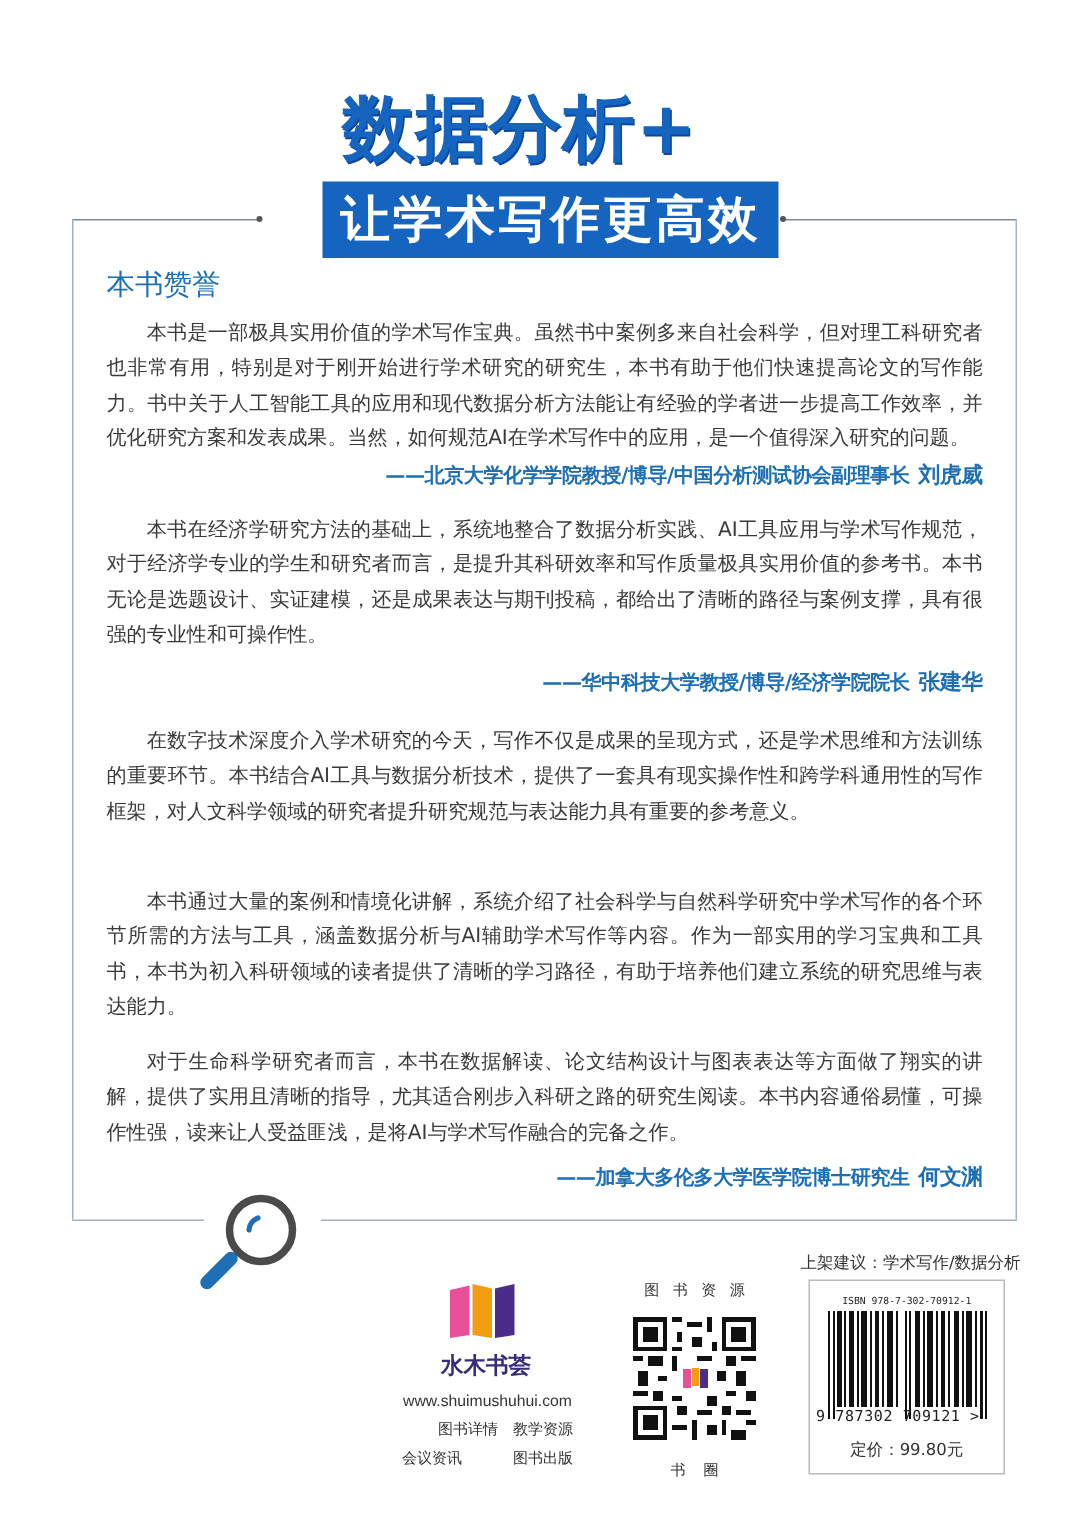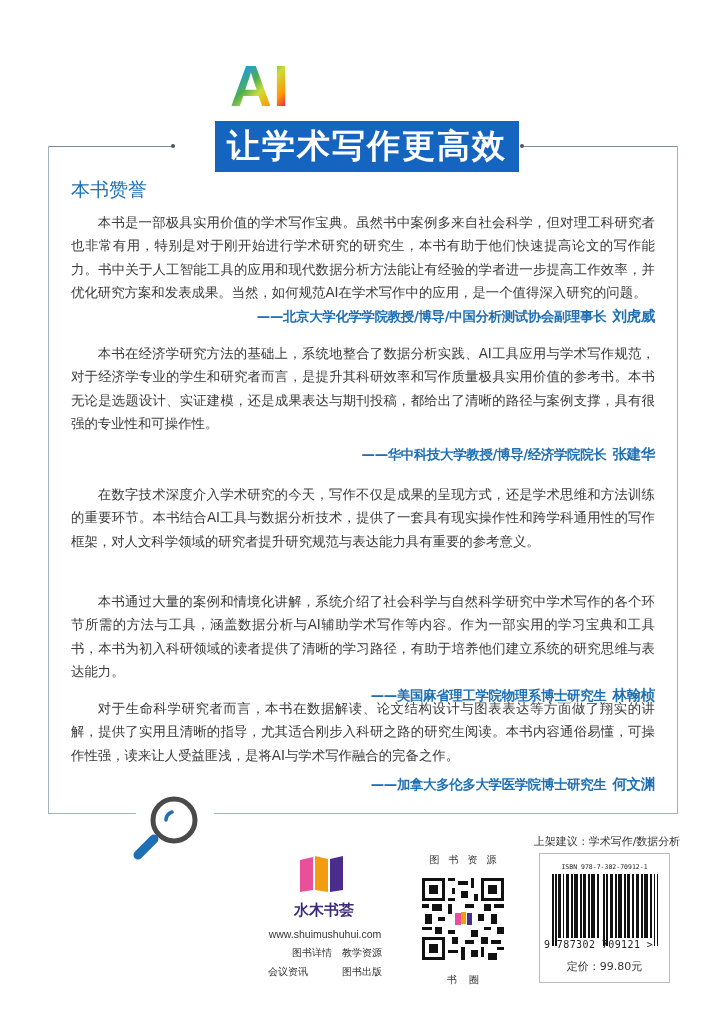--- a/index.html
+++ b/index.html
@@ -103,21 +103,21 @@
   }
   .price {
     position: absolute; left: 0; top: 105px; width: 100%; text-align: center;
     font-size: 11px; color: #333;
   }
 </style>
 </head>
 <body>
 
 <div class="title-top">
-    <span class="title-ai">AI</span>
+  <span>数据分析+</span>
 </div>
 <div class="title-banner">
   <span>让学术写作更高效</span>
 </div>
 
 <div class="frame-top-left"></div>
 <div class="dot" style="left:171px; top:144px;"></div>
 <div class="frame-top-right"></div>
 <div class="dot" style="left:520px; top:144px;"></div>
 <div class="frame-left"></div>
@@ -140,23 +140,20 @@
     <span>——华中科技大学教授/博导/经济学院院长</span><span class="name">张建华</span>
   </div>
 </div>
 
 <div class="praise" style="top:483px;">
   <p>在数字技术深度介入学术研究的今天，写作不仅是成果的呈现方式，还是学术思维和方法训练的重要环节。本书结合AI工具与数据分析技术，提供了一套具有现实操作性和跨学科通用性的写作框架，对人文科学领域的研究者提升研究规范与表达能力具有重要的参考意义。</p>
 </div>
 
 <div class="praise" style="top:590px;">
   <p>本书通过大量的案例和情境化讲解，系统介绍了社会科学与自然科学研究中学术写作的各个环节所需的方法与工具，涵盖数据分析与AI辅助学术写作等内容。作为一部实用的学习宝典和工具书，本书为初入科研领域的读者提供了清晰的学习路径，有助于培养他们建立系统的研究思维与表达能力。</p>
-  <div class="attribution">
-    <span>——美国麻省理工学院物理系博士研究生</span><span class="name">林翰桢</span>
-  </div>
 </div>
 
 <div class="praise" style="top:697px;">
   <p>对于生命科学研究者而言，本书在数据解读、论文结构设计与图表表达等方面做了翔实的讲解，提供了实用且清晰的指导，尤其适合刚步入科研之路的研究生阅读。本书内容通俗易懂，可操作性强，读来让人受益匪浅，是将AI与学术写作融合的完备之作。</p>
   <div class="attribution" style="margin-top:8px;">
     <span>——加拿大多伦多大学医学院博士研究生</span><span class="name">何文渊</span>
   </div>
 </div>
 
 <svg class="magnifier" viewBox="0 0 74 76">

